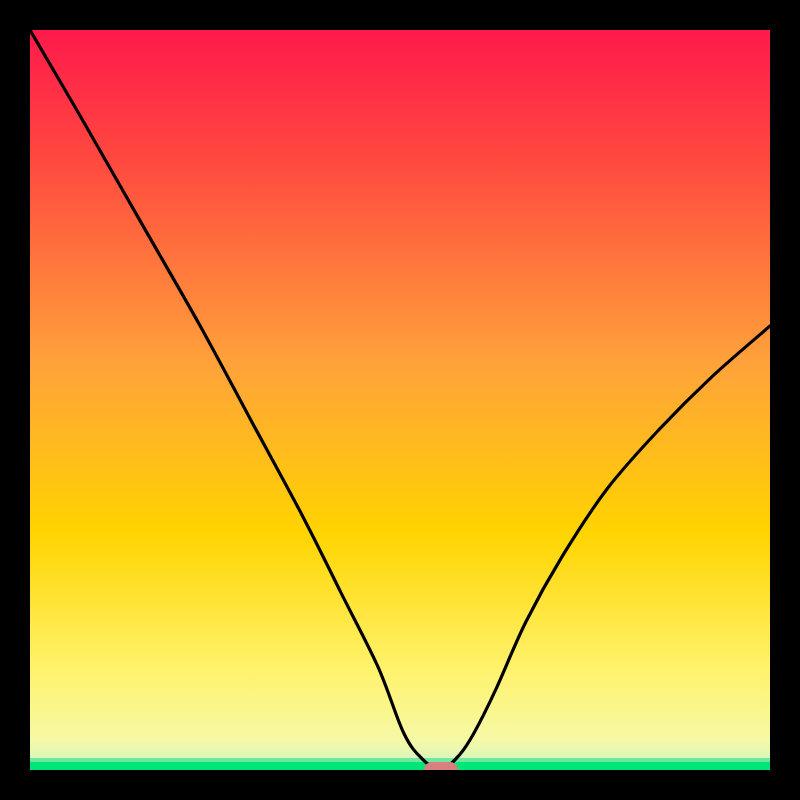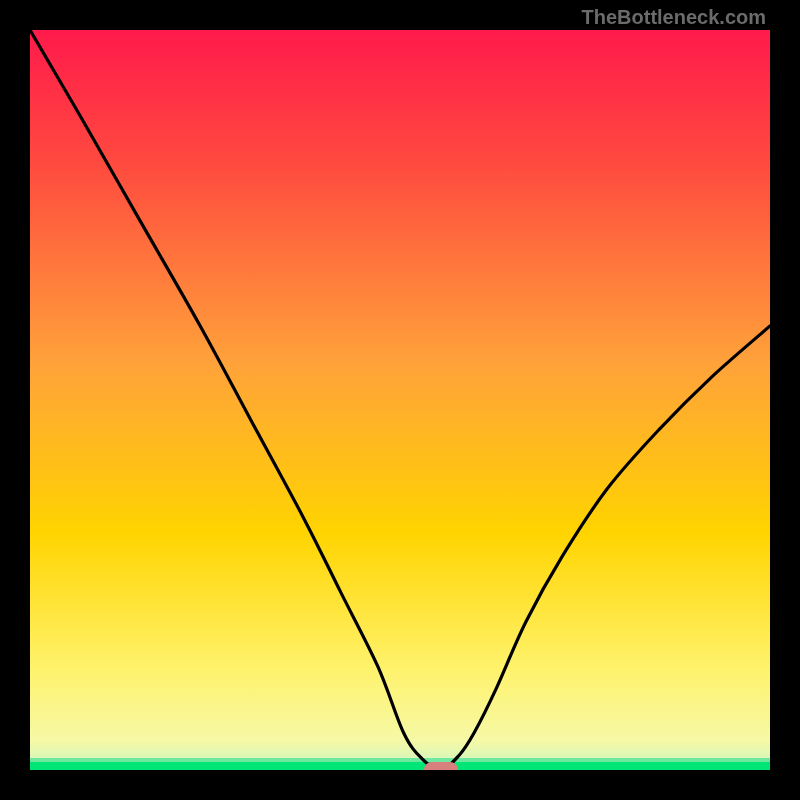--- a/index.html
+++ b/index.html
@@ -70,21 +70,20 @@
     font-weight: 600;
     color: #6b6b6b;
     z-index: 5;
   }
 </style>
 </head>
 <body>
 
 <div class="chart-container">
 
-  <div class="attribution">TheBottleneck.com</div>
 
   <div class="plot-area">
 
     <svg class="gradient-bg" viewBox="0 0 740 740" preserveAspectRatio="none">
       <defs>
         <linearGradient id="bg-grad" x1="0" y1="0" x2="0" y2="1">
           <stop offset="0%" stop-color="#ff1a4b"></stop>
           <stop offset="18%" stop-color="#ff4a3f"></stop>
           <stop offset="45%" stop-color="#ffa23a"></stop>
           <stop offset="68%" stop-color="#ffd400"></stop>

